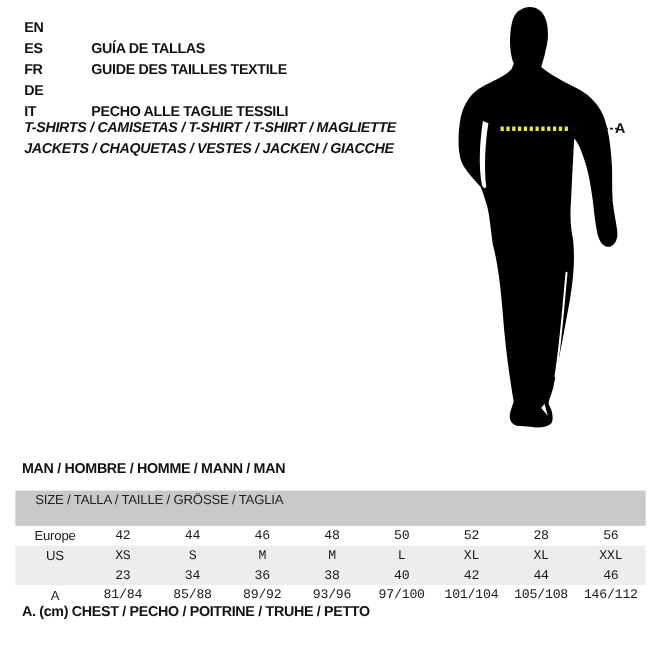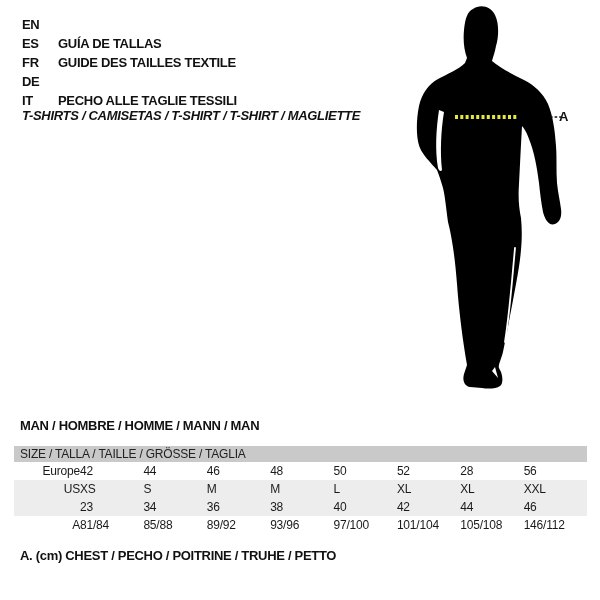--- a/index.html
+++ b/index.html
@@ -4,45 +4,45 @@
 <style>
   html,body{margin:0;padding:0;}
   body{
     width:600px;height:600px;position:relative;background:#ffffff;
     font-family:"Liberation Sans", sans-serif;color:#111;overflow:hidden;
   }
   .abs{position:absolute;}
 
   
   .lang-list{left:22px;top:15px;}
-  .lang-row{display:flex;height:19px;align-items:center;}
+  .lang-row{display:flex;height:19px;align-items:center;gap:25px;}
   .lang-code{width:36px;font-size:13px;font-weight:700;letter-spacing:-0.3px;}
   .lang-label{font-size:13px;font-weight:700;letter-spacing:-0.3px;white-space:nowrap;}
 
   
   .categories{left:22px;top:106px;font-style:italic;}
   .cat-line{font-size:13px;font-weight:700;letter-spacing:-0.3px;line-height:19px;white-space:nowrap;}
 
   
   .figure-svg{left:390px;top:0px;width:210px;height:420px;}
   .measure-label{left:559px;top:109px;font-size:13px;font-weight:600;letter-spacing:-0.2px;}
 
   
   .section-title{left:20px;top:418px;font-size:13px;font-weight:700;letter-spacing:-0.3px;white-space:nowrap;}
 
   
   .size-table{left:14px;top:446px;width:573px;font-size:12px;letter-spacing:-0.2px;color:#1a1a1a;}
   .t-header{
-    background:var(--header-bg,#c9c9c9);height:16px;line-height:16px;
-    padding-left:6px;box-sizing:border-box;font-size:12px;color:#222;
+    background:var(--header-bg,#c9c9c9);height:32px;line-height:16px;
+    padding-left:18px;box-sizing:border-box;font-size:12px;color:#222;
   }
   .t-row{display:grid;grid-template-columns:66px repeat(8,1fr);height:18px;align-items:center;}
   .t-row.shaded{background:var(--shaded-bg,#ededed);}
-  .t-label{padding-left:6px;text-align:right;}
-  .t-cell{}
+  .t-label{padding-left:6px;text-align:center;}
+  .t-cell{text-align:center;font-family:Liberation Mono, monospace;}
 
   
   .footnote{left:20px;top:548px;font-size:13px;font-weight:700;letter-spacing:-0.3px;white-space:nowrap;}
 </style>
 </head>
 <body>
 
 <div class="abs lang-list">
   <div class="lang-row">
     <span class="lang-code">EN</span>
@@ -59,20 +59,21 @@
     <span class="lang-code">DE</span>
   </div>
   <div class="lang-row">
     <span class="lang-code">IT</span>
     <span class="lang-label">PECHO ALLE TAGLIE TESSILI</span>
   </div>
 </div>
 
 <div class="abs categories">
   <div class="cat-line">T-SHIRTS / CAMISETAS / T-SHIRT / T-SHIRT / MAGLIETTE</div>
+  <div class="cat-line">JACKETS / CHAQUETAS / VESTES / JACKEN / GIACCHE</div>
 </div>
 
 <svg class="abs figure-svg" viewBox="0 0 210 420" xmlns="http://www.w3.org/2000/svg">
   <path fill="#000000" d="
     M83,9
     C90,4 101,6 105,15
     C109,23 109,36 106,46
     C105,52 103,57 102,61
     C110,68 122,74 134,80
     C144,85 153,93 158,104

